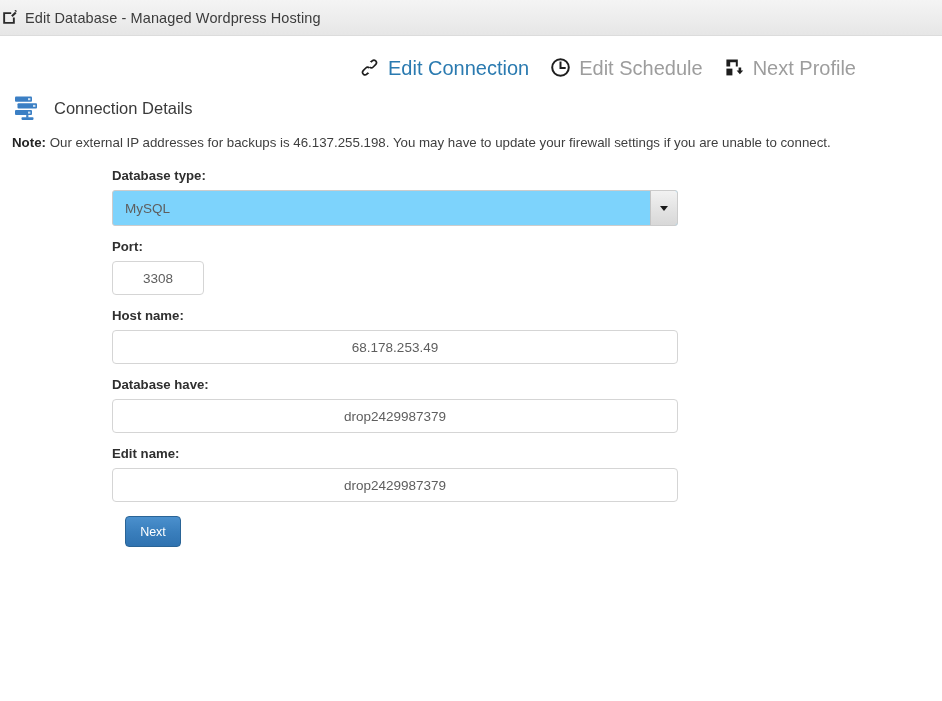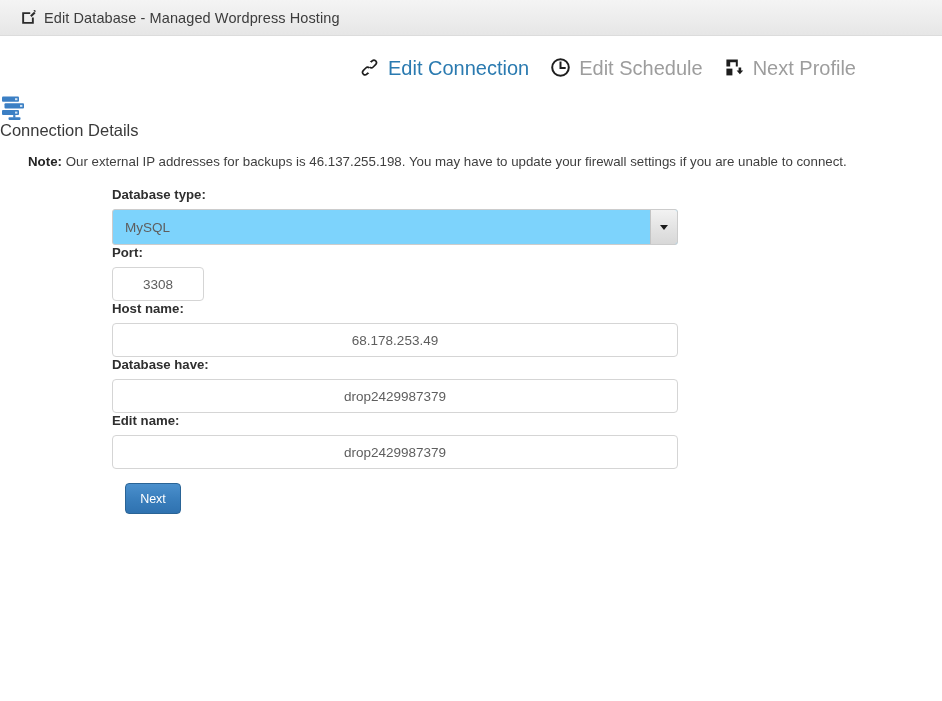--- a/index.html
+++ b/index.html
@@ -16,21 +16,21 @@
     position: relative;
   }
 
   
   .titlebar {
     height: 36px;
     background: linear-gradient(to bottom, #f4f4f4 0%, #ececec 60%, #e6e6e6 100%);
     border-bottom: 1px solid #dcdcdc;
     display: flex;
     align-items: center;
-    padding-left: 20px;
+    padding-left: 1px;
     box-sizing: border-box;
   }
   .titlebar-icon {
     width: 17px;
     height: 17px;
     margin-right: 7px;
     display: block;
     flex: 0 0 auto;
   }
   .titlebar-text {
@@ -63,52 +63,52 @@
     display: block;
     flex: 0 0 auto;
   }
   .tool-link.active .tl-label { color: #2a7ab0; }
   .tool-link.disabled .tl-label { color: #9d9d9d; }
   .tool-link .tl-label { line-height: 1; }
 
   
   .section-head {
     display: flex;
+    align-items: center;
     margin-top: 17px;
-    flex-direction: column;
+    padding-left: 13px;
   }
   .section-head .sh-icon {
     width: 29px;
     height: 26px;
     display: block;
     flex: 0 0 auto;
     margin-right: 12px;
   }
   .section-head .sh-text {
     font-size: 16.5px;
     color: #3a3a3a;
   }
 
   
   .note {
     margin-top: 14px;
     padding-left: 12px;
     font-size: 13.3px;
     color: #3f3f3f;
     white-space: nowrap;
-    margin-left: 16px;
   }
   .note b { color: #252525; }
 
   
   .form {
     padding-left: 112px;
     margin-top: 18px;
   }
-  .field { }
+  .field { margin-bottom: 13px; }
   .field-label {
     font-size: 13.2px;
     font-weight: bold;
     color: #2f2f2f;
     margin-bottom: 7px;
     display: block;
   }
   .field-input {
     box-sizing: border-box;
     width: 566px;

